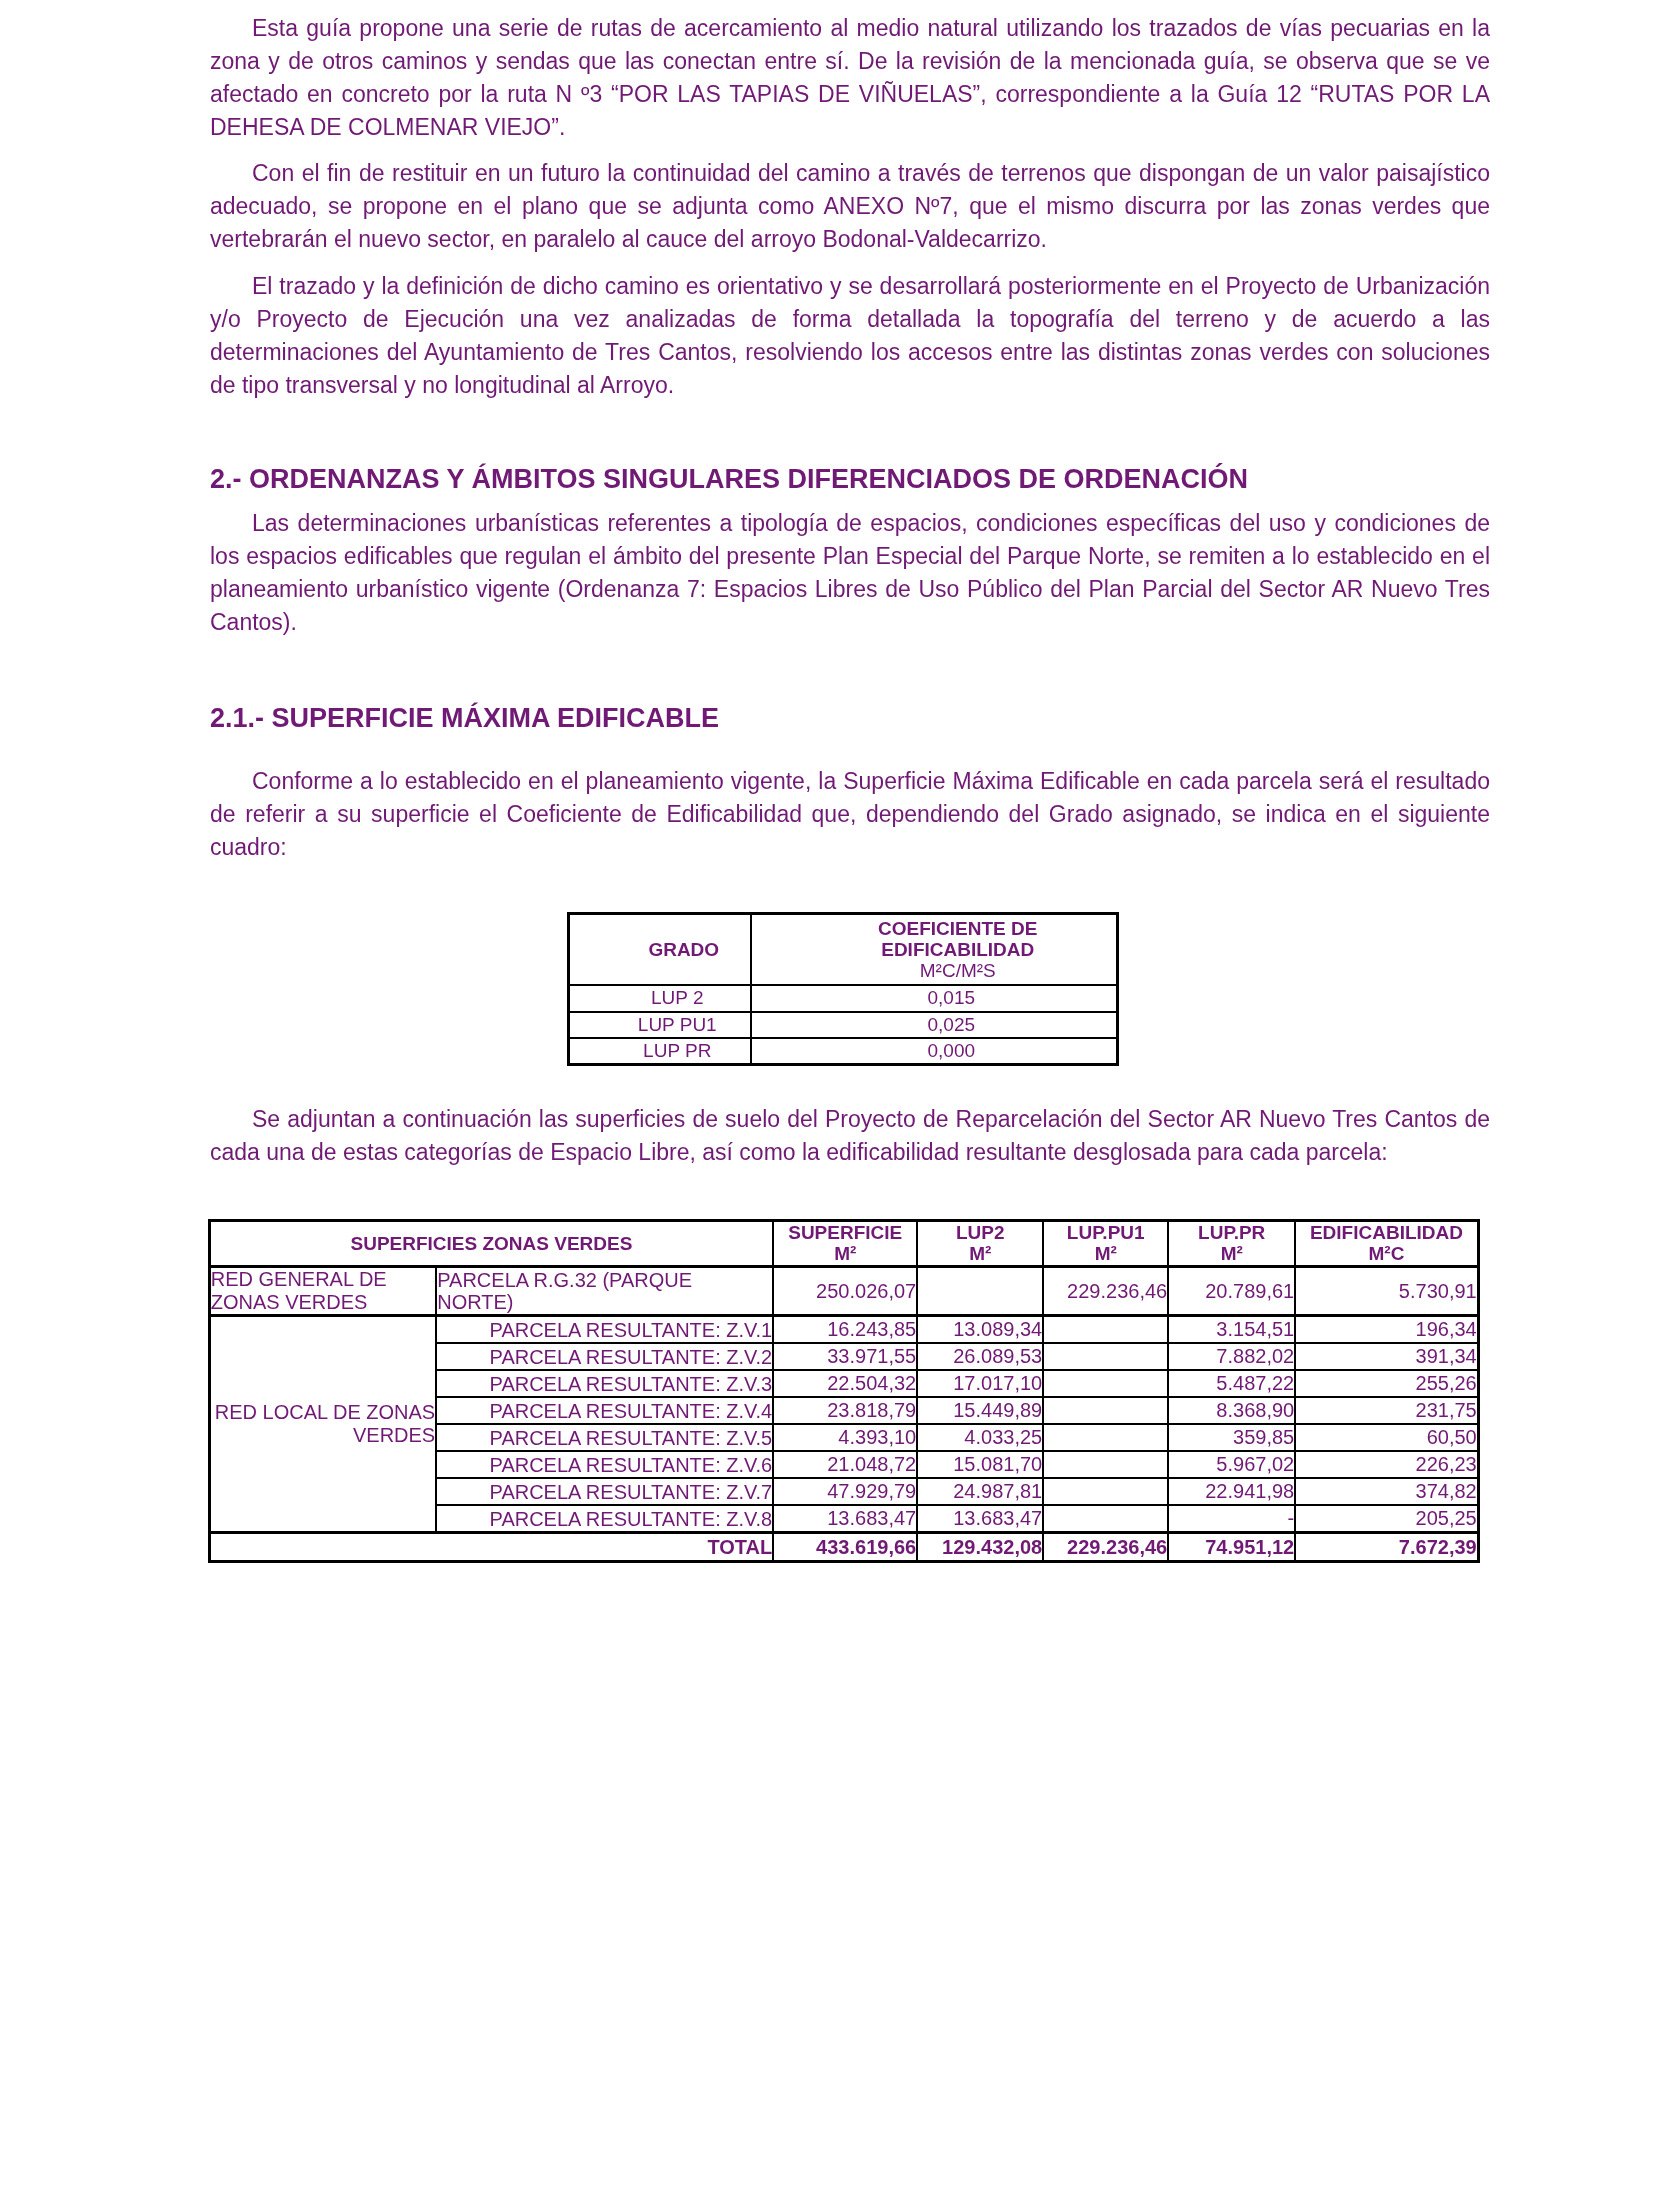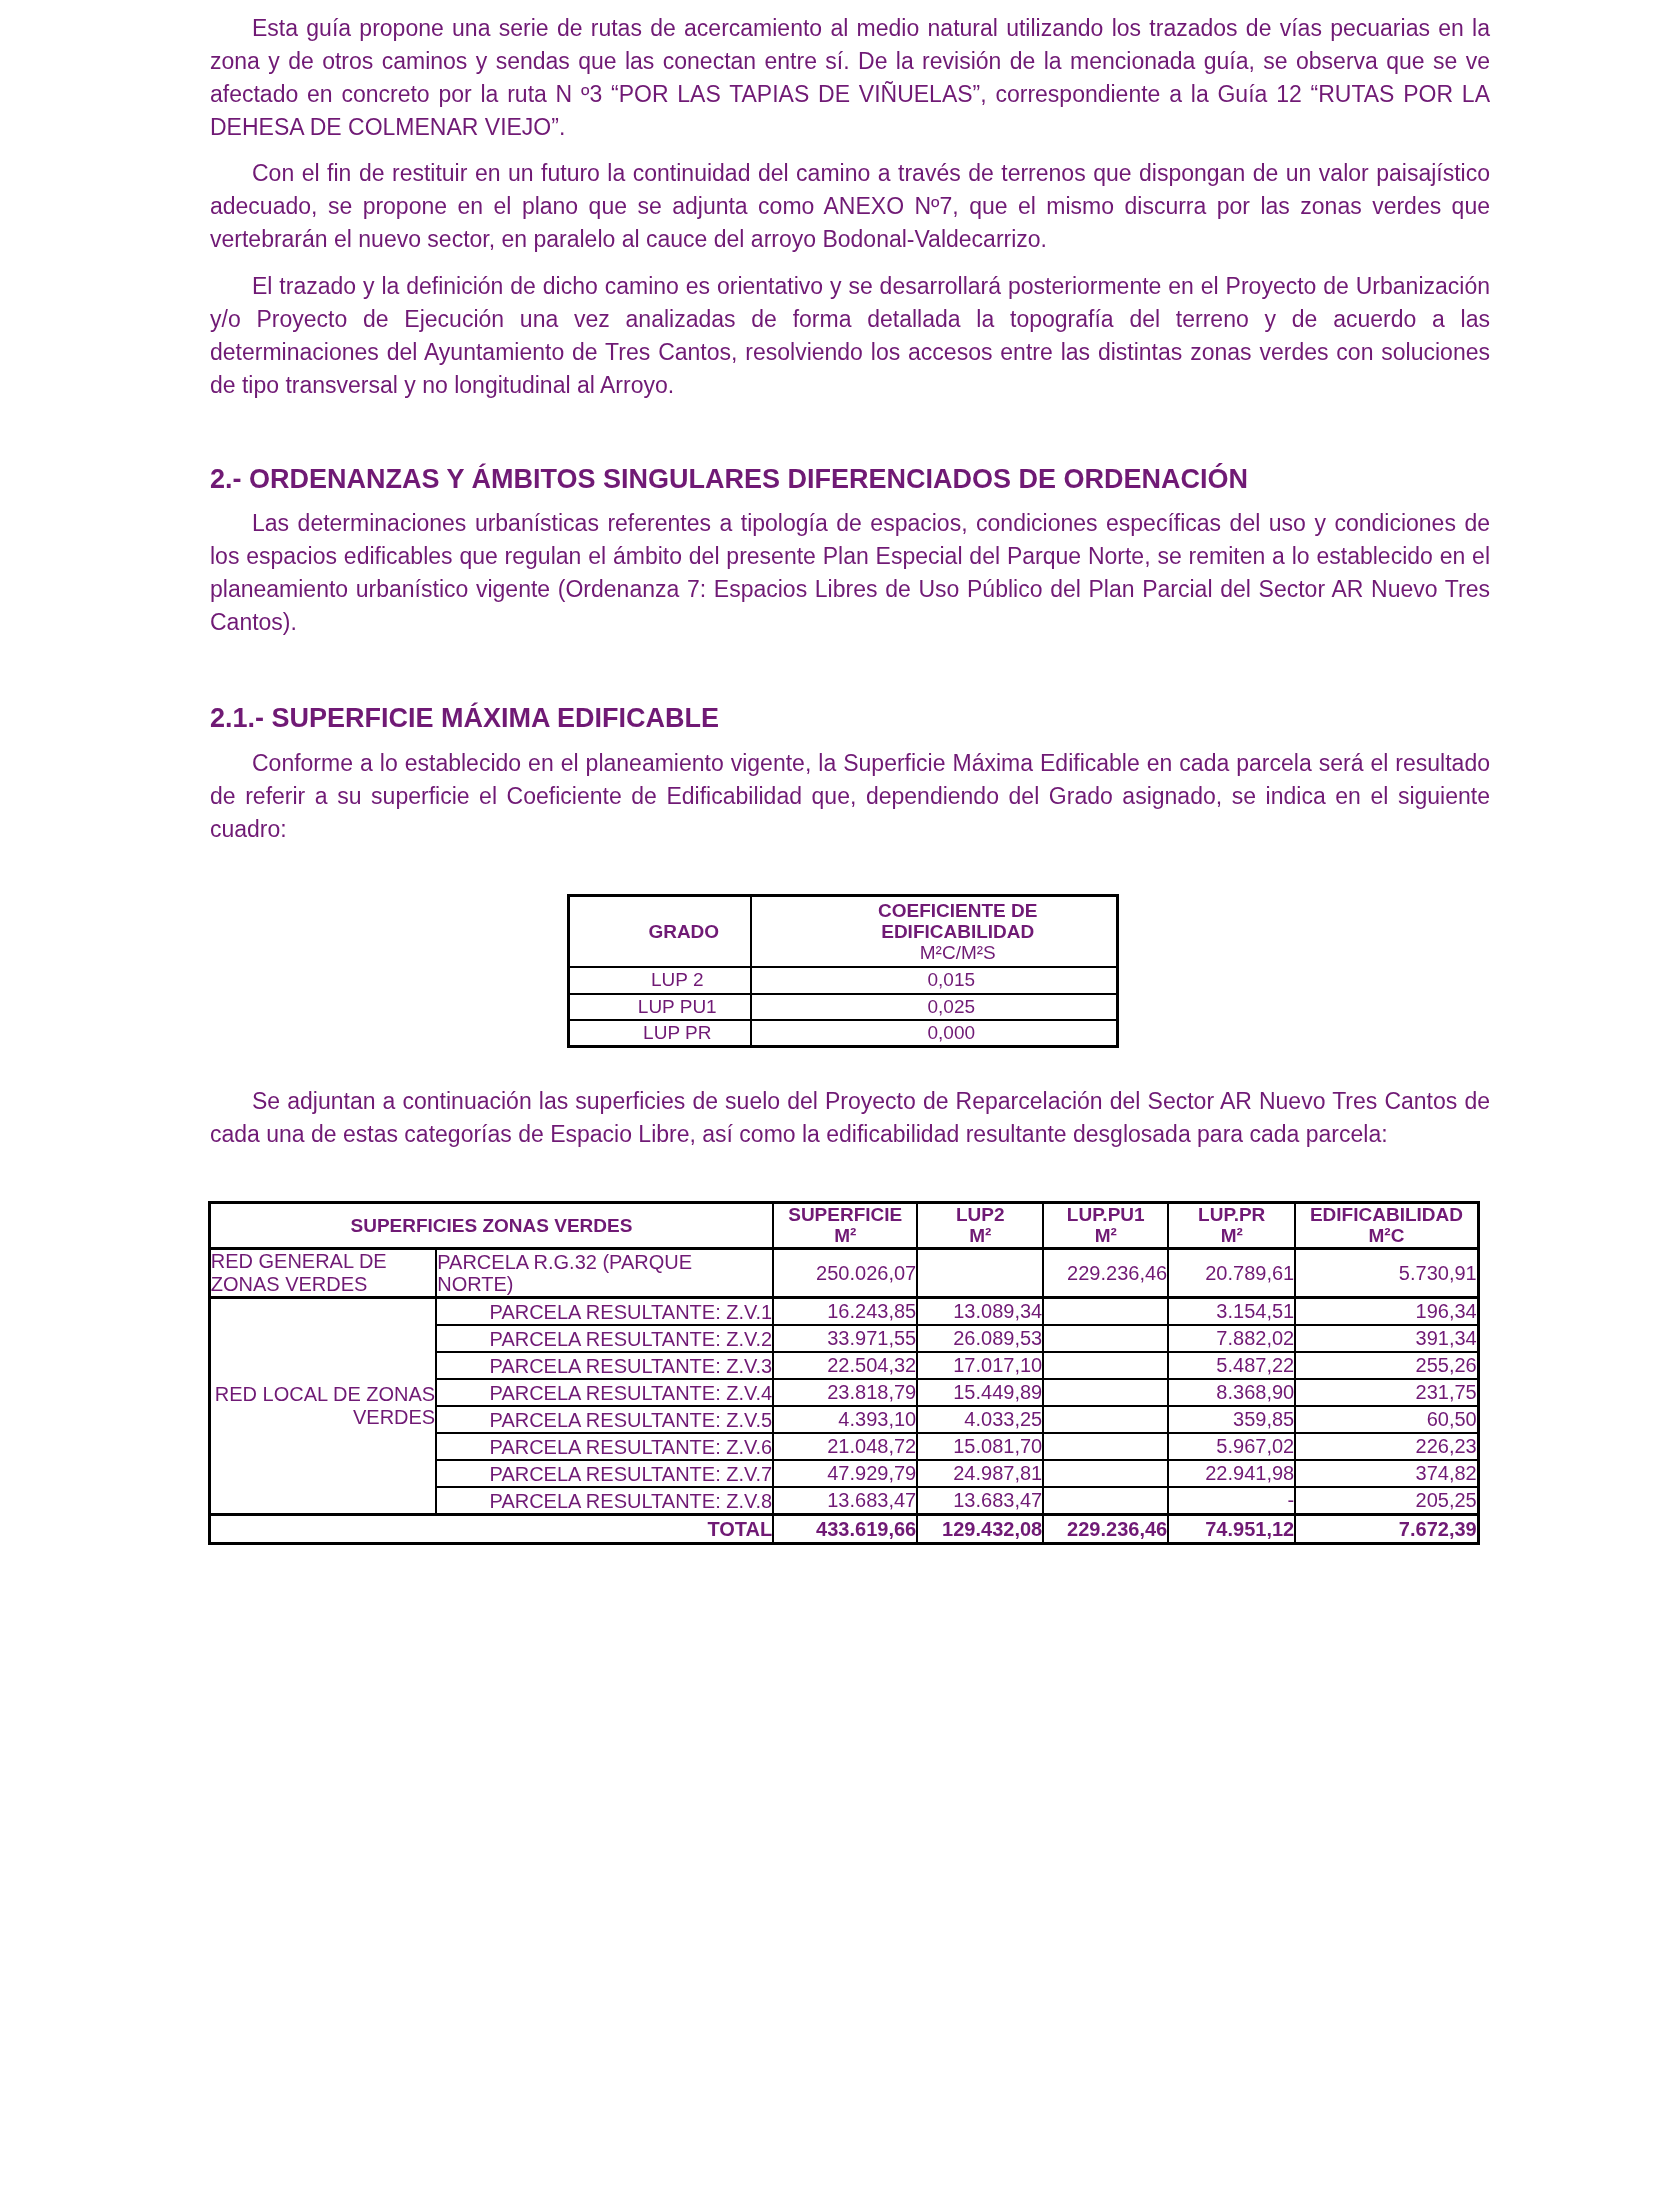--- a/index.html
+++ b/index.html
@@ -28,21 +28,21 @@
   p.p1{margin-top:11.5px;}
   p.p3{margin-bottom:8px;}
   h2.sec{
     font-size:27px;
     font-weight:bold;
     line-height:37px;
     margin:59px 0 0 0;
   }
   h2.sec21{margin-top:61px;}
   p.p4{margin-top:9.2px;margin-bottom:0;}
-  p.p5{margin-top:10px;margin-bottom:0;}
+  p.p5{margin-top:28px;margin-bottom:0;}
   p.p6{margin-top:37px;margin-bottom:0;}
 
   
   table.grade{
     border-collapse:collapse;
     margin:48px 0 0 357px;
     table-layout:fixed;
     width:549px;
   }
   table.grade, table.grade th, table.grade td{border:2.3px solid #000;}

